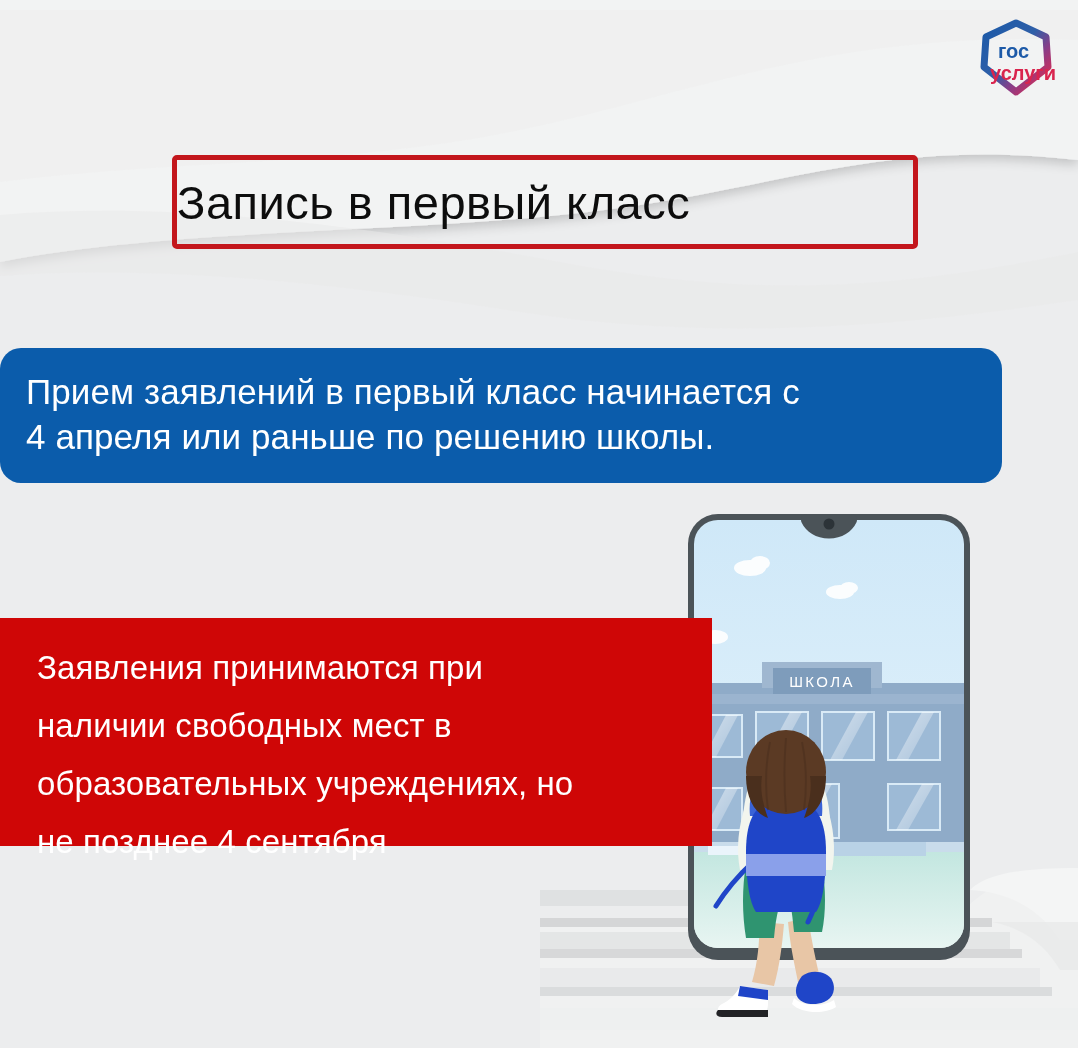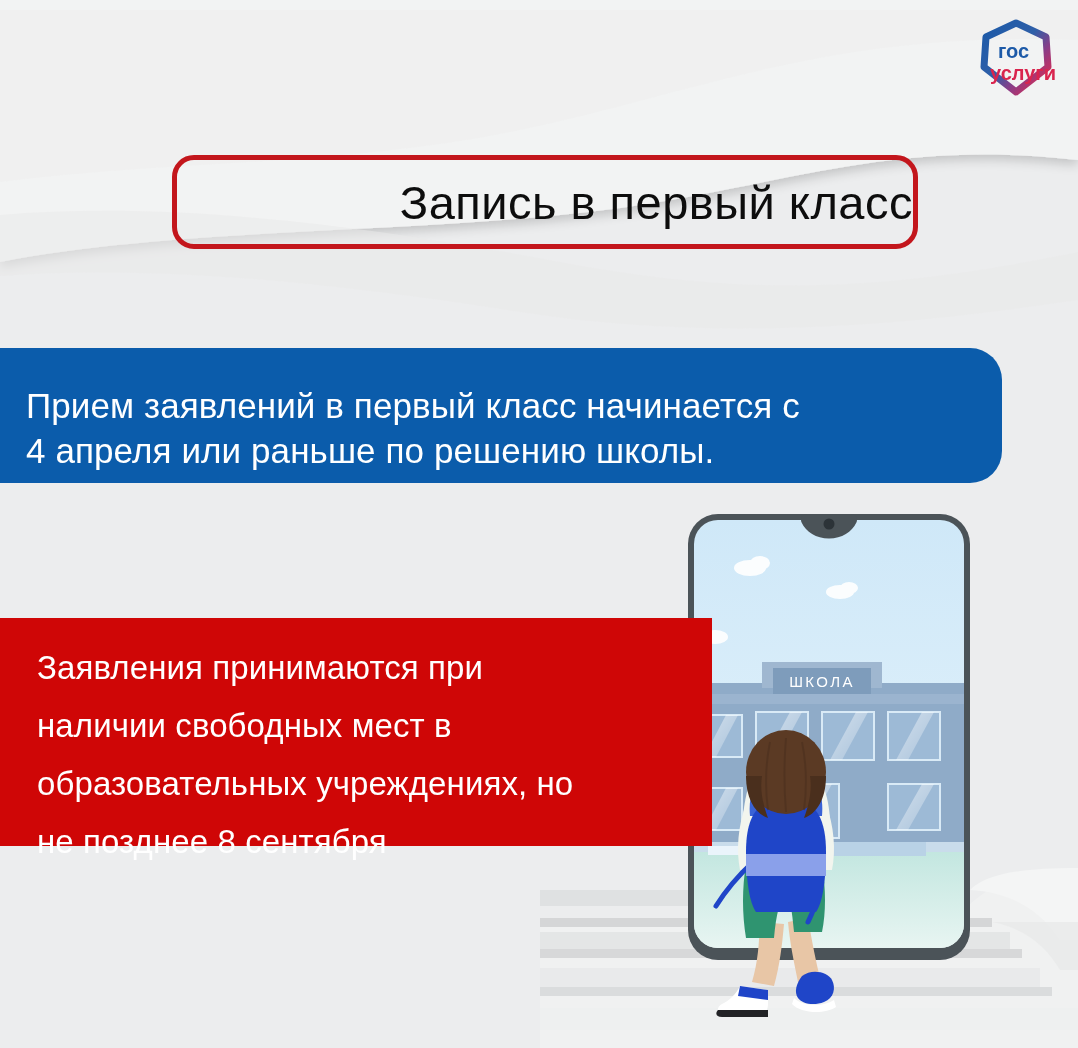--- a/index.html
+++ b/index.html
@@ -14,37 +14,37 @@
   .bg-waves{position:absolute;inset:0;overflow:hidden;}
   .bg-waves svg{display:block;width:1078px;height:1048px;}
 
   
   .logo{position:absolute;left:968px;top:18px;width:96px;height:80px;}
   .logo svg{display:block;width:96px;height:80px;}
 
   
   .title-box{
     position:absolute;left:172px;top:155px;width:746px;height:94px;
-    border:5px solid #c3161c;border-radius:22px;
+    border:5px solid #c3161c;border-radius:5px;
     box-sizing:border-box;
-    display:flex;align-items:center;justify-content:flex-end;
+    display:flex;align-items:center;justify-content:flex-start;
     background:transparent;
   }
   .title-text{
     font-size:47px;color:#0d0d0d;letter-spacing:.5px;
     font-weight:400;white-space:nowrap;
     font-family:"Liberation Sans","DejaVu Sans",sans-serif;
   }
 
   
   .blue-banner{
     position:absolute;left:0;top:348px;width:1002px;height:135px;
     background:#0b5cab;
     border-top-right-radius:32px;border-bottom-right-radius:32px;
-    box-sizing:border-box;padding:36px 34px 0 26px;
+    box-sizing:border-box;padding:22px 34px 0 26px;border-radius:21px;
   }
   .blue-banner p{
     margin:0;color:#ffffff;font-size:35px;line-height:1.28;font-weight:400;
     letter-spacing:.1px;
   }
 
   
   .red-block{
     position:absolute;left:0;top:618px;width:712px;height:228px;
     background:#cf0606;
@@ -265,16 +265,16 @@
         </g>
       </g>
     </svg>
 
   </div>
 
   <div class="red-block">
     <p>Заявления принимаются при</p>
     <p>наличии свободных мест в</p>
     <p>образовательных учреждениях, но</p>
-    <p>не позднее 8 сентября</p>
+    <p>не позднее 4 сентября</p>
   </div>
 
 </div>
 
 </body></html>

